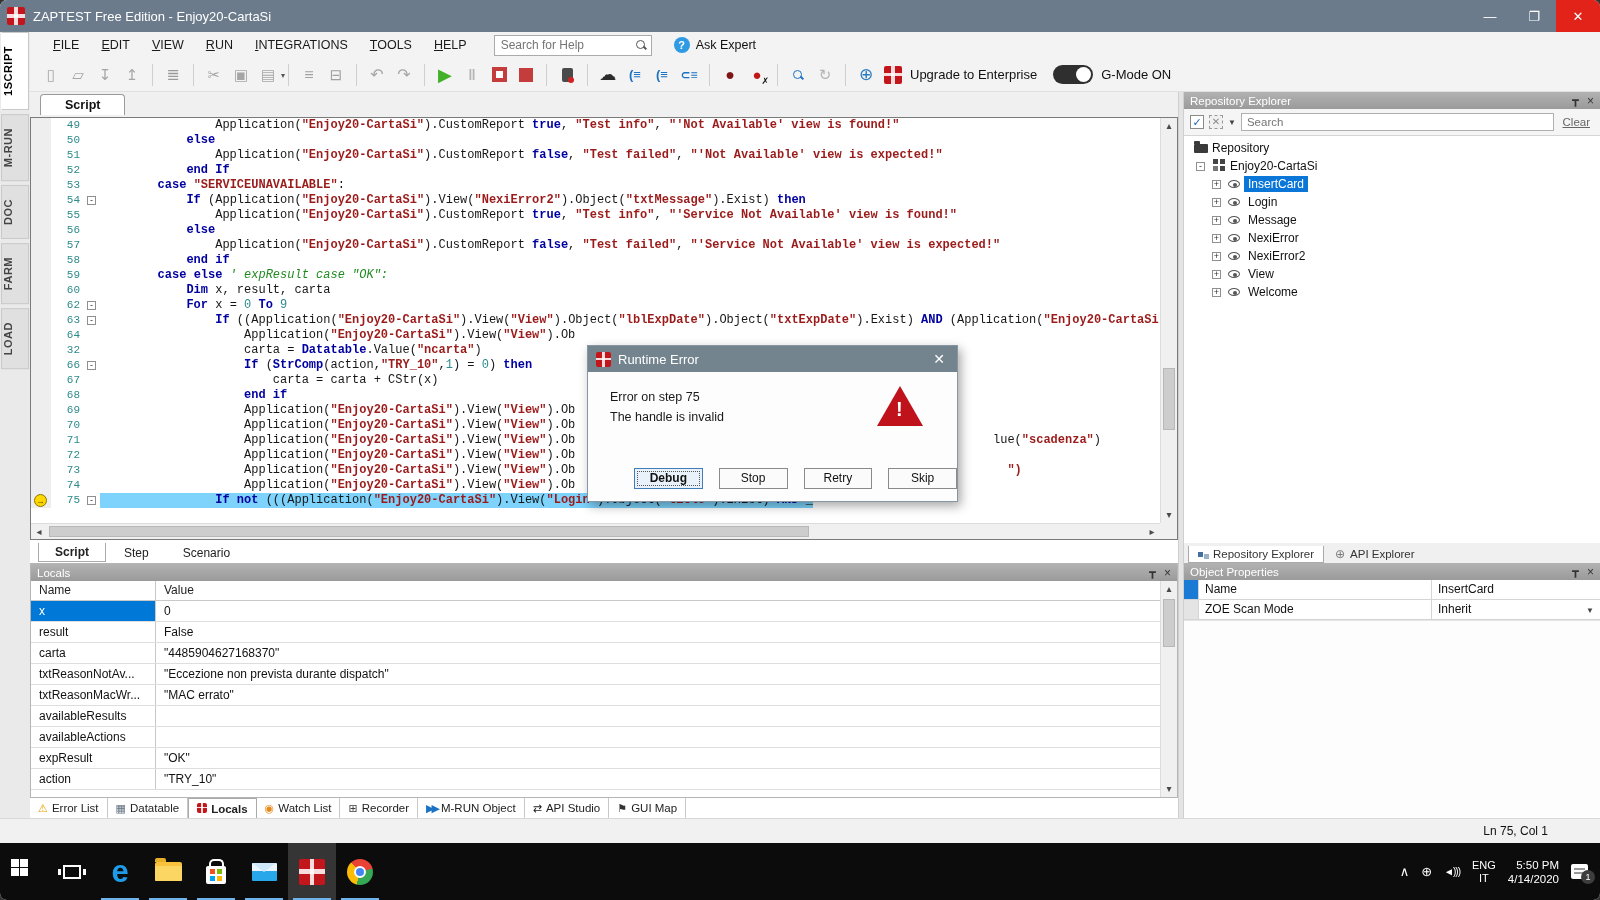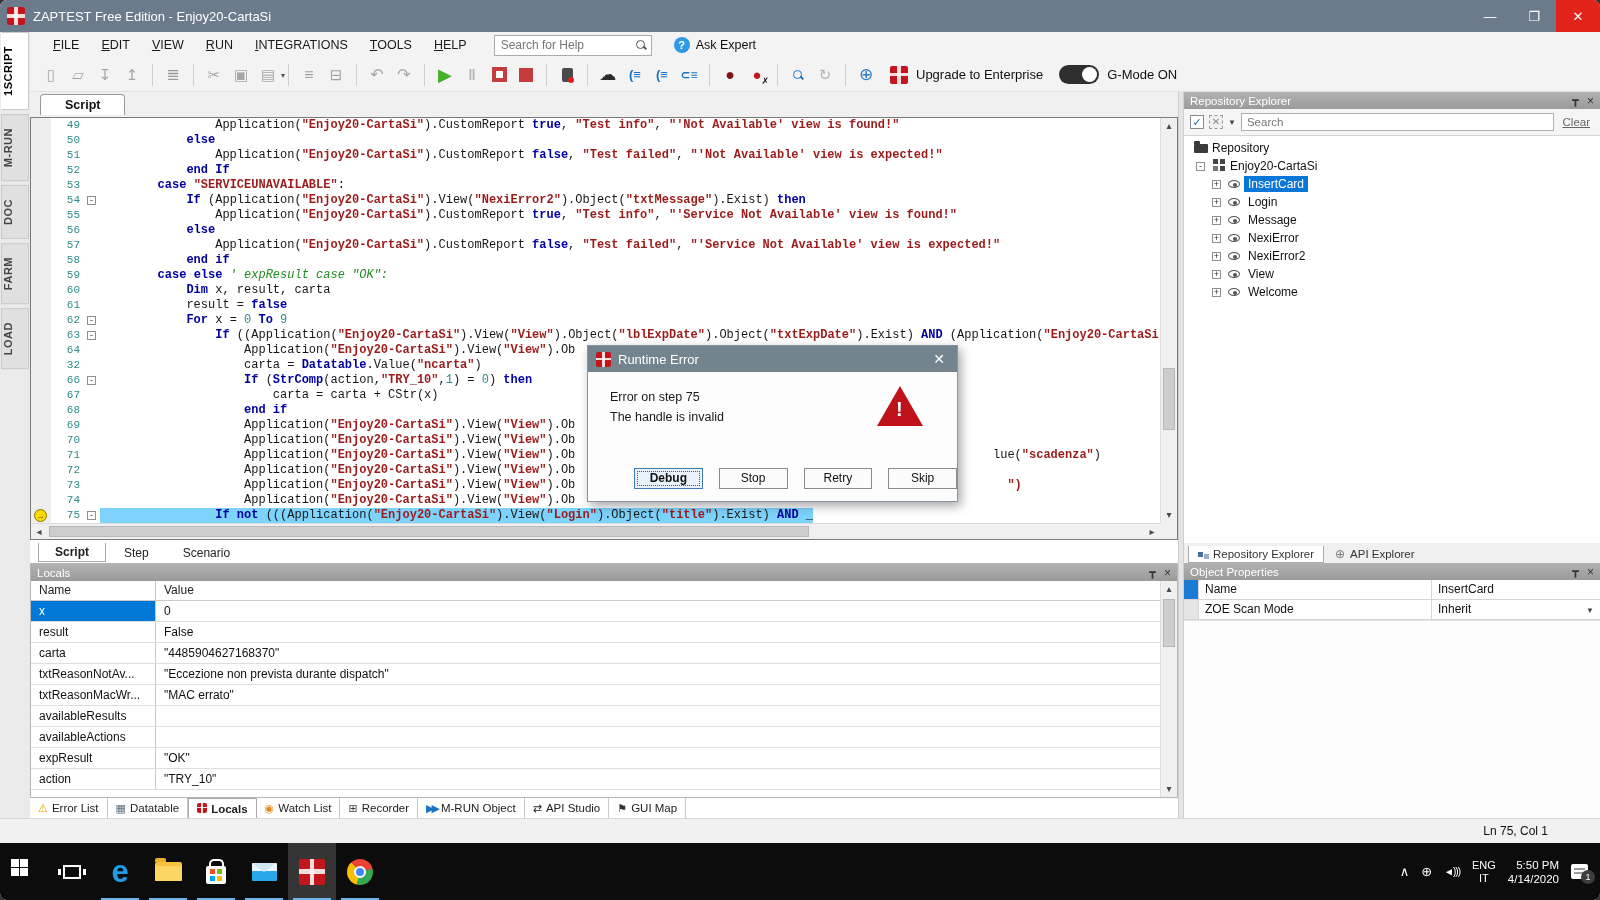--- a/index.html
+++ b/index.html
@@ -36,21 +36,21 @@
   
   #toolbar { left:30px; top:58px; width:1570px; height:34px; background:#f3f3f3; border-bottom:1px solid #e0e0e0; display:flex; align-items:center; padding-left:10px; gap:5px; }
   .tbi { width:22px; height:24px; display:flex; align-items:center; justify-content:center; font-size:15px; position:relative; }
   .tbsep { width:1px; height:22px; background:#cfcfcf; margin:0 4px; }
   .tbi .ovl { position:absolute; right:-1px; bottom:1px; font-size:9px; color:#111; font-weight:bold; }
   .tbi .dd { position:absolute; right:-6px; top:8px; font-size:8px; color:#555; }
   .i-stopframe { width:15px; height:15px; border:4px solid #c43c3c; background:#fff; }
   .i-stopsolid { width:14px; height:14px; background:#c43c3c; }
   .i-bottle { width:11px; height:14px; background:#4a4a4a; border-radius:2px; position:relative; }
   .i-bottle::after { content:""; position:absolute; right:-1px; bottom:-1px; width:6px; height:6px; border-radius:50%; background:#d42020; }
-  #tb-right { display:flex; align-items:center; gap:8px; margin-left:8px; }
+  #tb-right { display:flex; align-items:center; gap:8px; margin-left:2px; }
   #upgrade-label { font-size:13px; color:#111; }
   .toggle { width:40px; height:19px; border-radius:10px; background:#2f2f2f; position:relative; }
   .toggle .knob { position:absolute; right:2px; top:2px; width:15px; height:15px; border-radius:50%; background:#fff; }
   #gmode-label { font-size:13px; color:#111; }
 
   
   #side-strip { left:0; top:32px; width:30px; height:811px; background:#eaeaea; }
   .vtab { writing-mode:vertical-rl; transform:rotate(180deg); width:28px; margin:0 0 4px 1px; padding:13px 0; text-align:center; font-size:11px; font-weight:bold; color:#444; background:#e0e0e0; border:1px solid #c9c9c9; letter-spacing:.5px; }
   .vtab.active { background:#fff; color:#000; border-right-color:#fff; }
 
@@ -408,26 +408,20 @@
           <div class="cl-text"><span>        </span><span class="c-kw">case</span><span> </span><span class="c-kw">else</span><span> </span><span class="c-com">' expResult case "OK":</span></div>
         </div>
         <div class="cl">
           <div class="cl-margin"></div>
           <div class="cl-num">60</div>
           <div class="cl-fold"></div>
           <div class="cl-text"><span>            </span><span class="c-kw">Dim</span><span> </span><span>x</span><span>, </span><span>result</span><span>, </span><span>carta</span></div>
         </div>
         <div class="cl">
           <div class="cl-margin"></div>
-          <div class="cl-num">61</div>
-          <div class="cl-fold"></div>
-          <div class="cl-text"><span>            </span><span>result</span><span> = </span><span class="c-kw">false</span></div>
-        </div>
-        <div class="cl">
-          <div class="cl-margin"></div>
           <div class="cl-num">62</div>
           <div class="cl-fold">
             <span class="fold">-</span>
           </div>
           <div class="cl-text"><span>            </span><span class="c-kw">For</span><span> </span><span>x</span><span> = </span><span class="c-num">0</span><span> </span><span class="c-kw">To</span><span> </span><span class="c-num">9</span></div>
         </div>
         <div class="cl">
           <div class="cl-margin"></div>
           <div class="cl-num">63</div>
           <div class="cl-fold">

